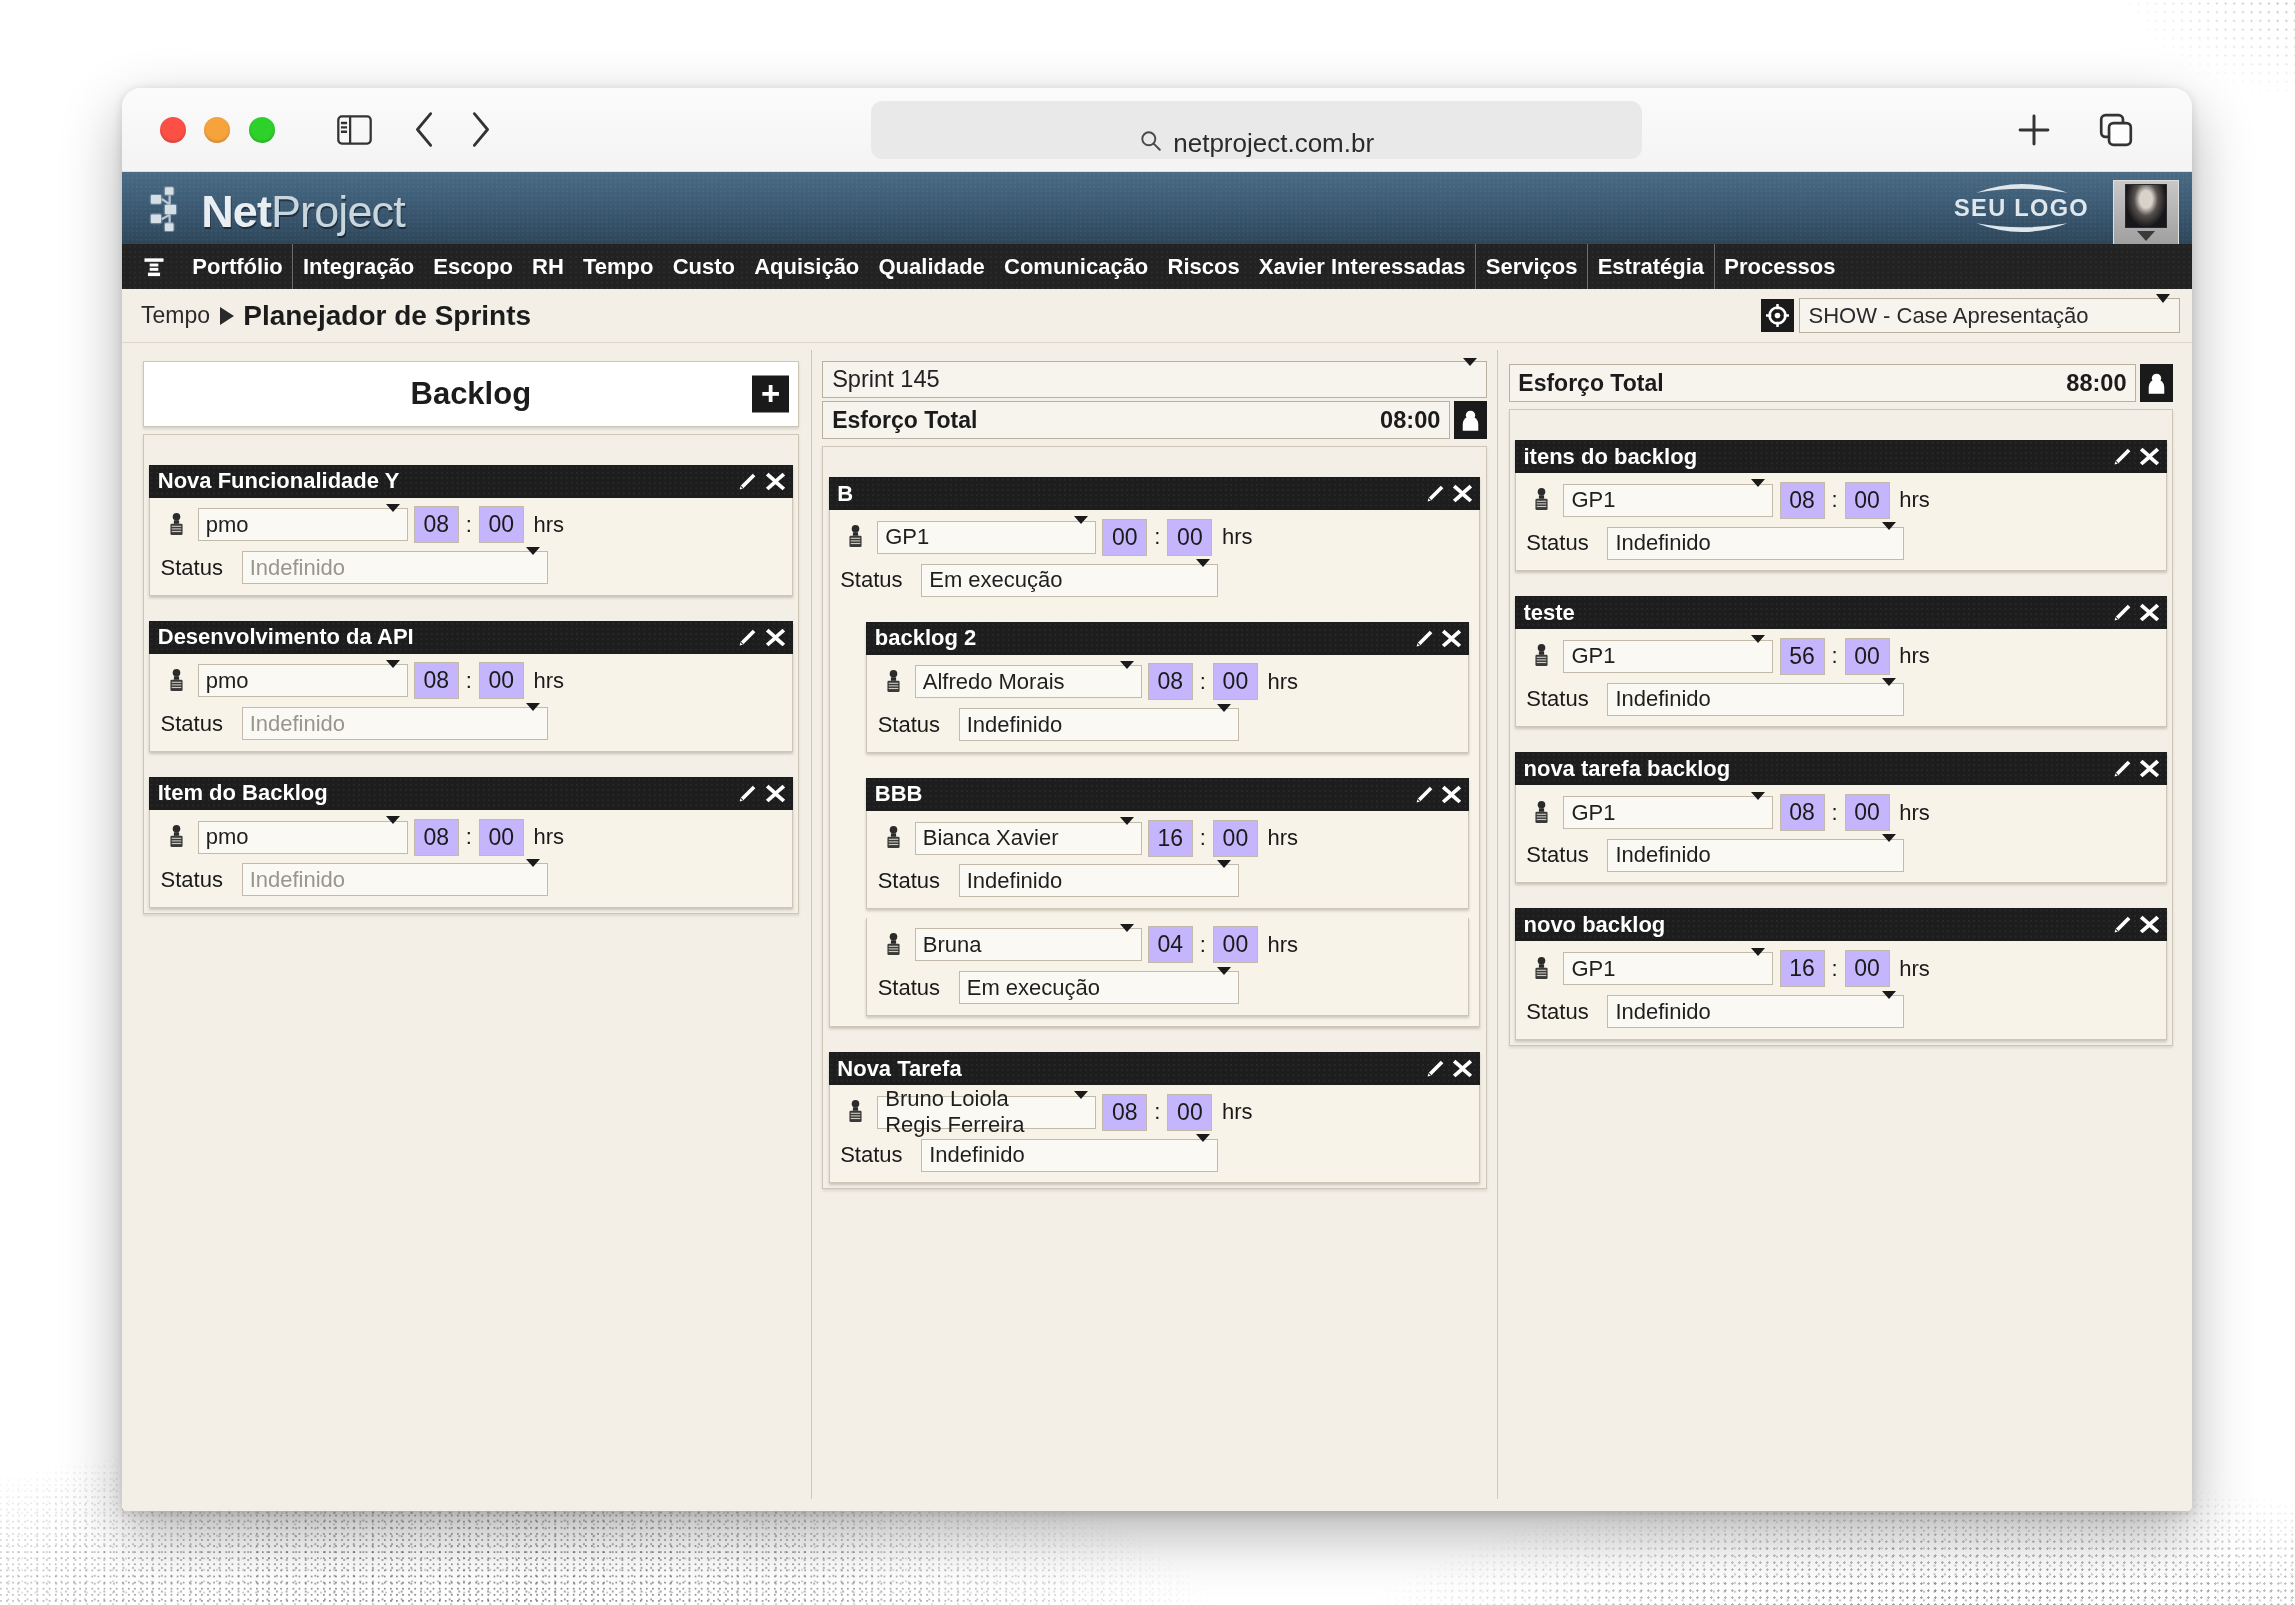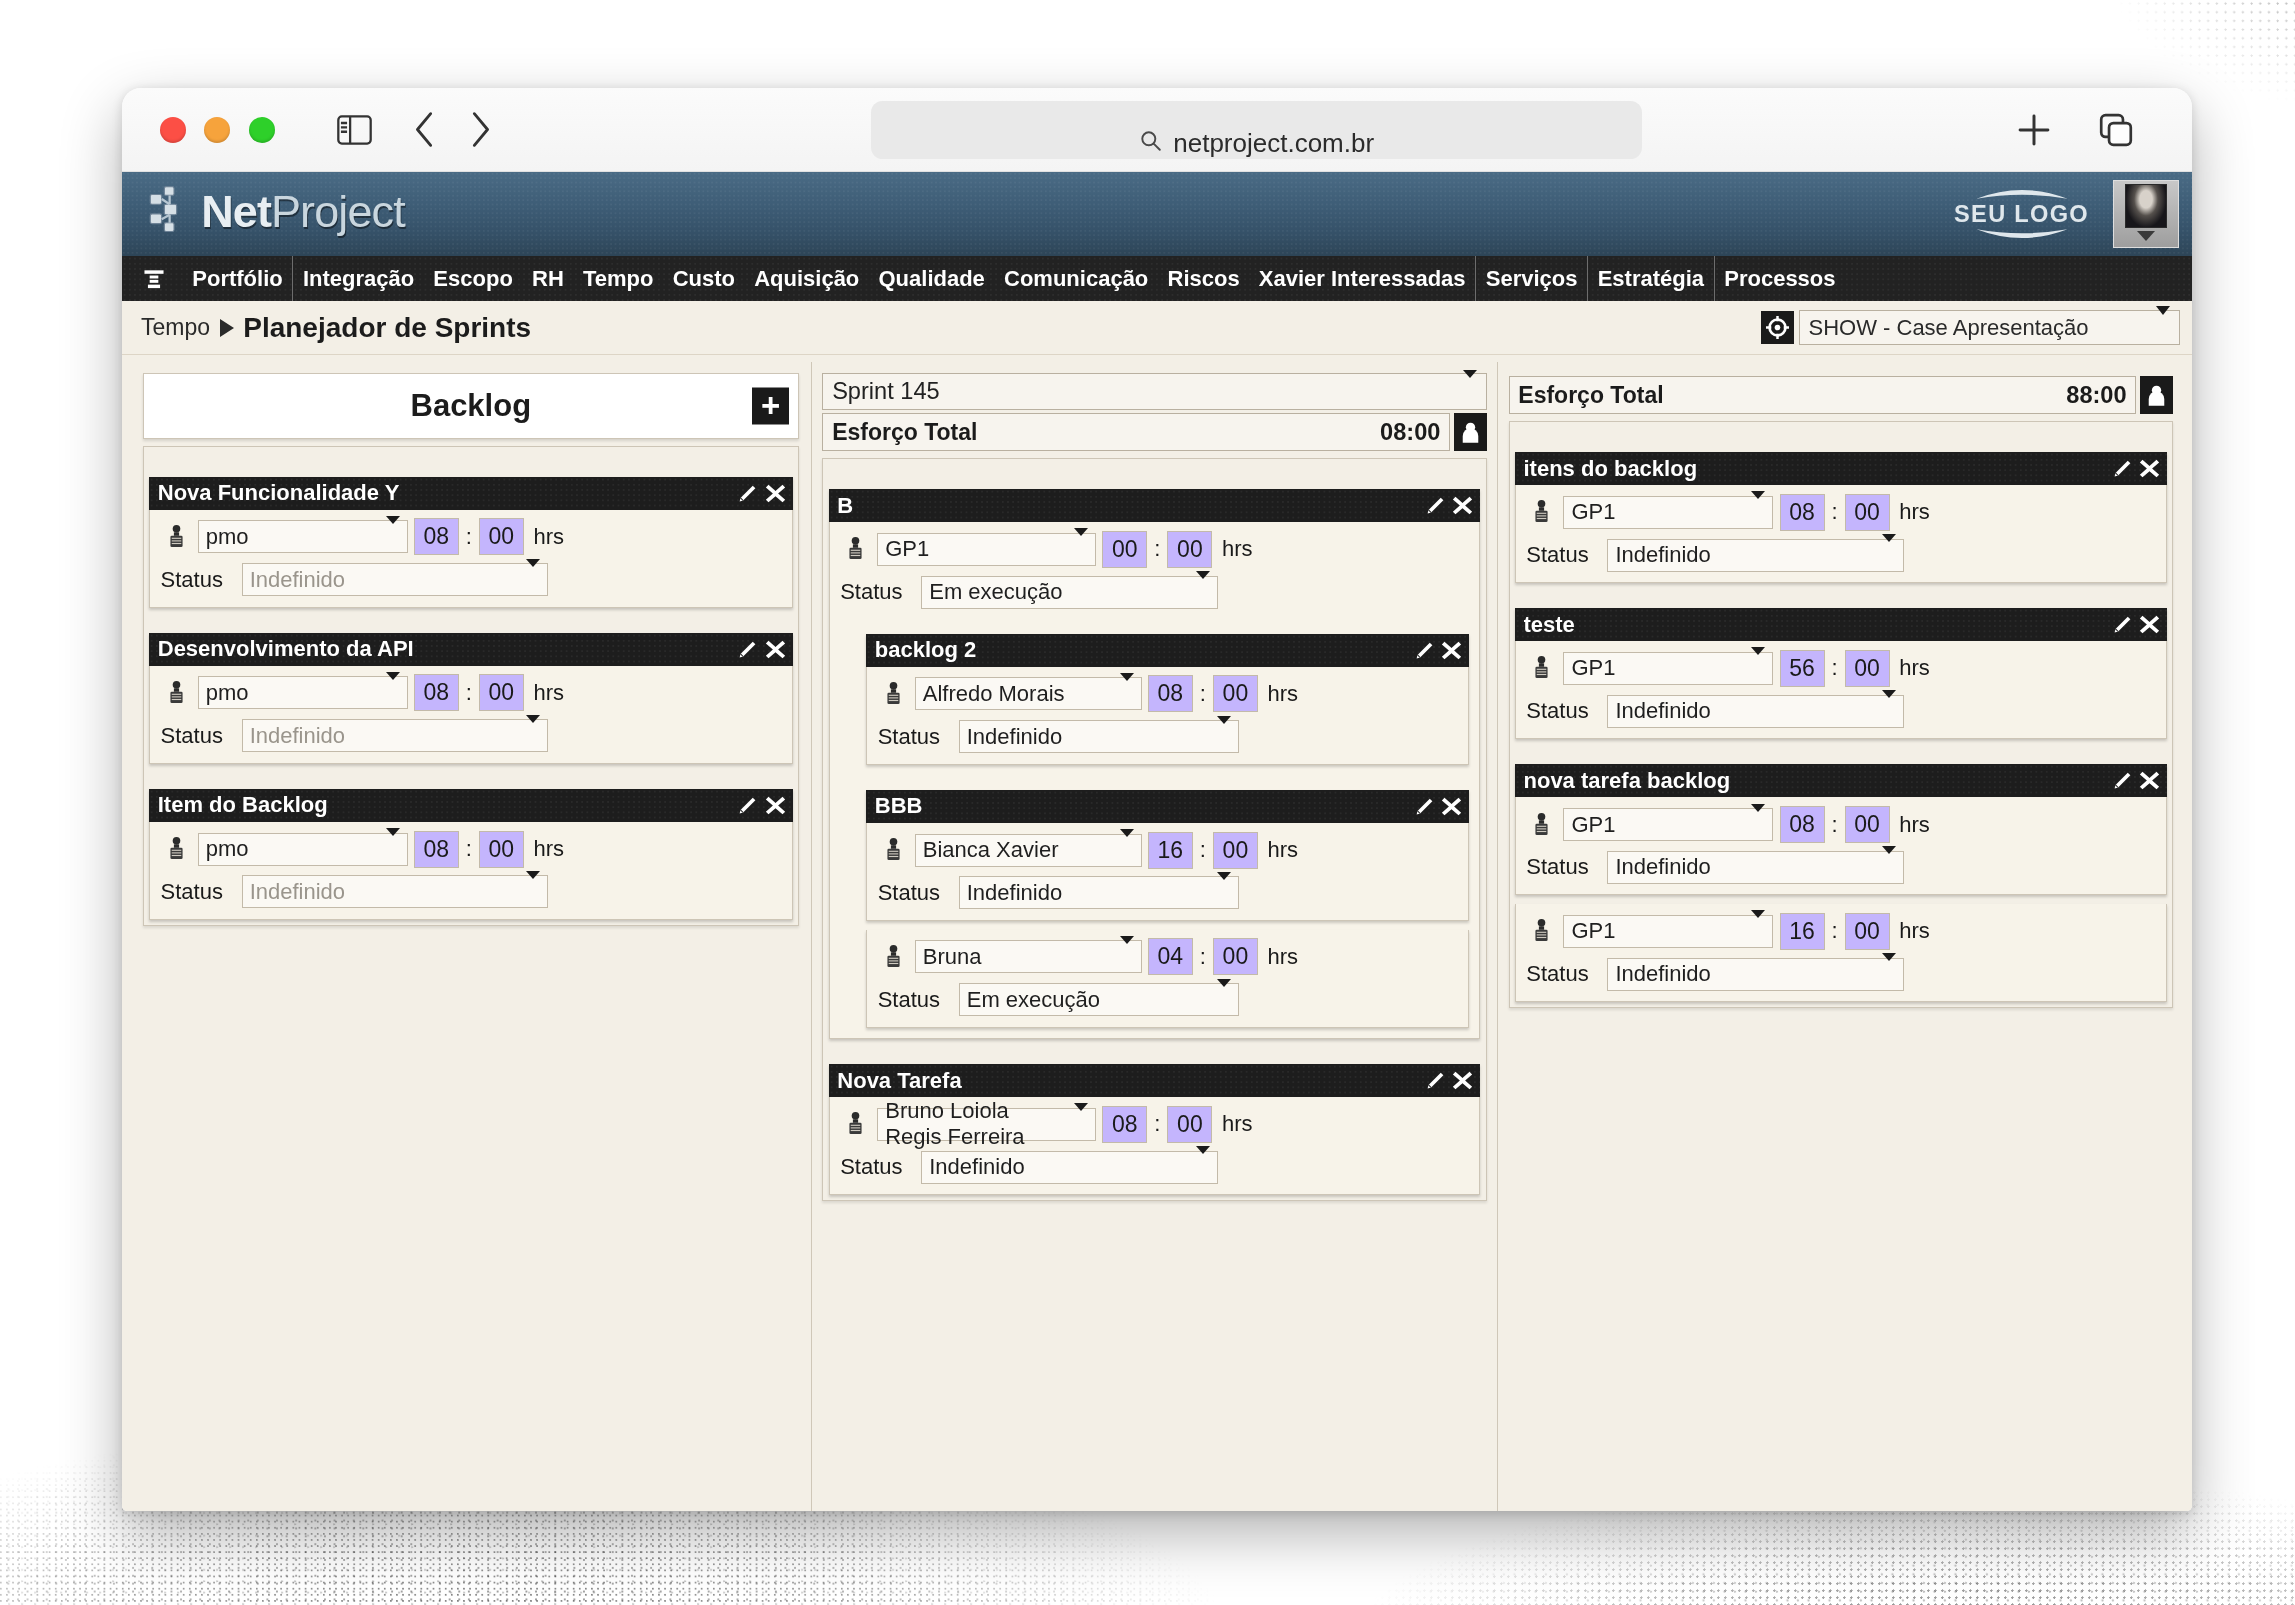--- a/index.html
+++ b/index.html
@@ -74,21 +74,21 @@
   #addr {
     width: 771px; height: 58px; border-radius: 11.4px; background: #e9e9e9;
     display: flex; align-items: flex-end; justify-content: center; gap: 11.4px;
     color: #2b2b2b; font-size: 26px; cursor: text;
   }
   #right-btns { display: flex; gap: 31px; margin-right: 51px; align-items: center; }
 
   
   #app { position: relative; width: 100%; height: 1339px; background: #f3efe6; }
   #app-header {
-    position: relative; height: 84px;
+    position: relative; height: 72px;
     background:
       radial-gradient(circle at 40% 40%, rgba(255,255,255,.05) 0 0.9px, transparent 1.3px) 0 0/4.4px 4.4px,
       linear-gradient(#4a6b85 0%, #3d5c75 42%, #355168 72%, #2d4557 100%);
     overflow: hidden;
   }
   #logo { position: absolute; left: 23px; top: 12.2px; display: flex; align-items: center; gap: 5.2px; }
   #logo-text { font-size: 45px; font-weight: bold; letter-spacing: -0.9px; line-height: 1; }
   #logo-text .a { color: #e8eef2; text-shadow: 0.9px 1.7px 0 rgba(0,0,0,.45); }
   #logo-text .b { color: #c9d6de; font-weight: normal; text-shadow: 0.9px 1.7px 0 rgba(0,0,0,.45); }
 
@@ -950,20 +950,36 @@
                   <div class="row">
                     <span class="stat-lbl">Status</span>
                     <div class="sel" style="width: 297px;">
                       <span>Indefinido</span>
                       <span class="cv"><span class="caret sm"></span></span>
                     </div>
                   </div>
                 </div>
               </div>
               <div class="card">
+                <div class="card-head">
+                  <span class="title">novo backlog</span>
+                  <span class="acts">
+                    <span class="ic">
+                      <svg width="21" height="21" viewBox="0 0 24 24">
+                        <path d="M3 21 L7 20 L21 6 L18 3 L4 17 Z" fill="#fff"></path>
+                        <path d="M4 17 L7 20" stroke="#1d1d1d" stroke-width="1.2"></path>
+                      </svg>
+                    </span>
+                    <span class="ic">
+                      <svg width="21" height="21" viewBox="0 0 24 24">
+                        <path d="M4 2 L12 9 L20 2 L23 5 L15 12 L23 19 L20 22 L12 15 L4 22 L1 19 L9 12 L1 5 Z" fill="#fff"></path>
+                      </svg>
+                    </span>
+                  </span>
+                </div>
                 <div class="card-body">
                   <div class="row">
                     <span class="person-ic">
                       <svg width="21" height="26" viewBox="0 0 24 30">
                         <circle cx="12" cy="5.6" r="4.4" fill="#2b2b2b"></circle>
                         <rect x="9" y="9.6" width="6" height="4" fill="#2b2b2b"></rect>
                         <rect x="5" y="13.5" width="14" height="13" rx="1.5" fill="#3a3a3a"></rect>
                         <g stroke="#cfcac0" stroke-width="1.3">
                           <line x1="6.5" y1="16.5" x2="17.5" y2="16.5"></line>
                           <line x1="6.5" y1="19.5" x2="17.5" y2="19.5"></line>

